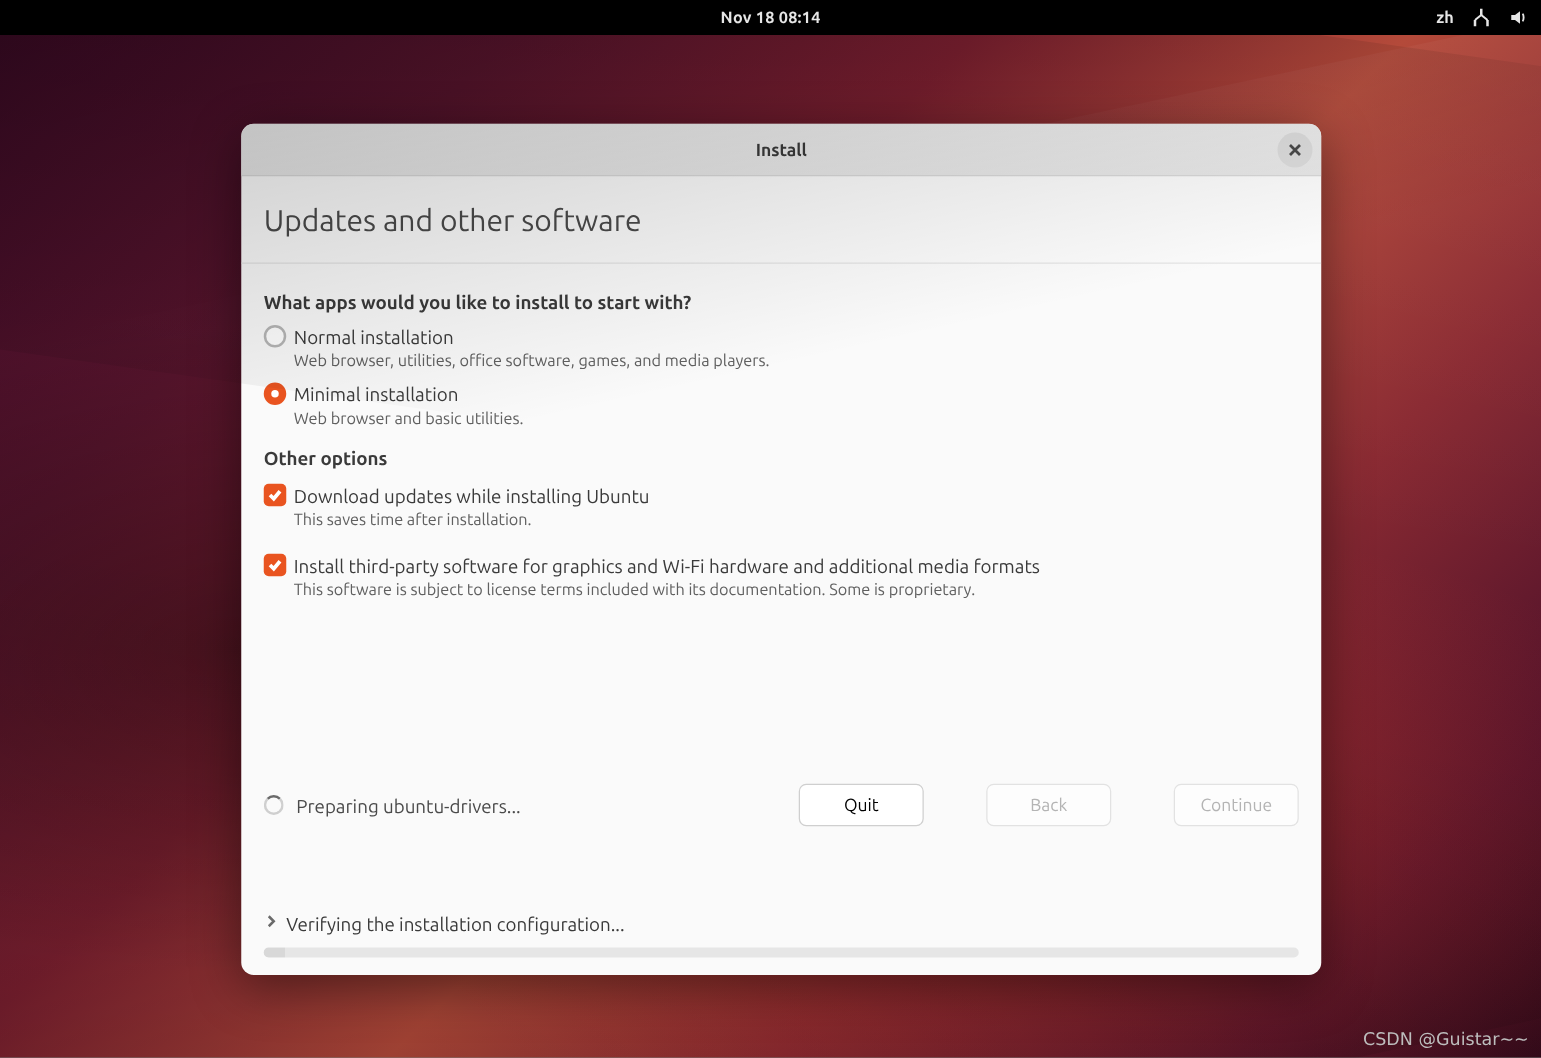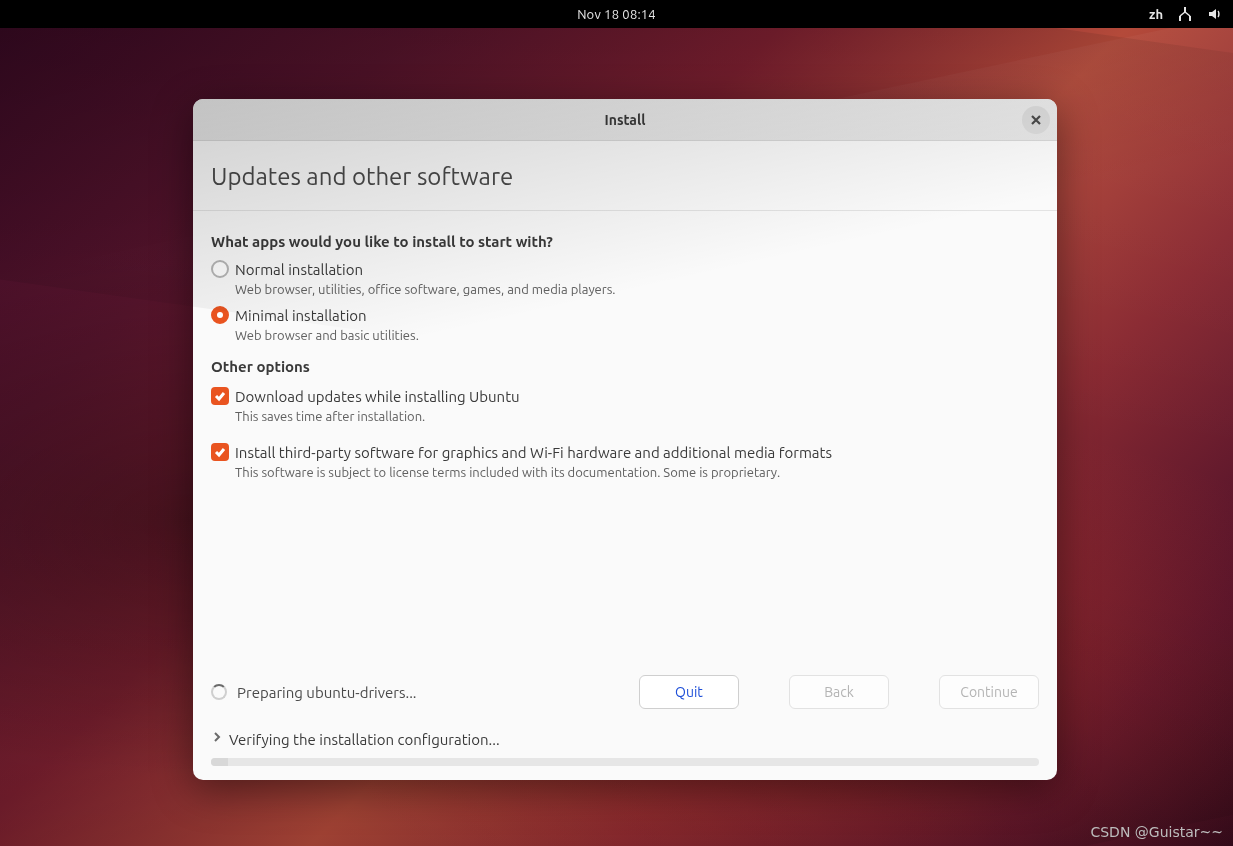--- a/index.html
+++ b/index.html
@@ -5,21 +5,21 @@
   * { box-sizing: border-box; margin: 0; padding: 0; }
   html, body { width: 1233px; height: 846px; overflow: hidden; font-family: "Ubuntu", "Noto Sans", "Segoe UI", Arial, sans-serif; }
   body { background: #000; }
 
   
   .topbar {
     position: absolute; top: 0; left: 0; right: 0; height: 28px;
     background: #000; color: #e6e6e6; font-size: 13px;
     display: flex; align-items: center; justify-content: center;
   }
-  .topbar .center { font-weight: 400; letter-spacing: 0.2px; }
+  .topbar .center { font-weight: 700; letter-spacing: 0.2px; }
   .topbar .right {
     position: absolute; right: 10px; top: 0; height: 28px;
     display: flex; align-items: center; gap: 14px; color: #e6e6e6; font-weight: bold;
   }
   .topbar .ime { font-size: 13px; }
   .net-icon svg, .vol-icon svg { width: 16px; height: 16px; fill: #e6e6e6; display:block; }
 
   
   .desktop {
     position: absolute; top: 28px; left: 0; right: 0; bottom: 0;
@@ -96,28 +96,28 @@
 
   .footer-row {
     display:flex; align-items:center; gap:10px; padding: 0 0 22px 0;
   }
   .status-left { display:flex; align-items:center; gap:10px; flex:1 1 auto; color:#4a4a4a; font-size:15px; }
   .spinner {
     width:16px; height:16px; border:2px solid #cfcfcf; border-top-color:#6a6a6a; border-radius:50%;
   }
   .btn {
     min-width: 100px; height: 34px; padding: 0 18px; border-radius: 6px;
-    border: 1px solid #cfcfcf; background:#ffffff; color:#1d4ed8; font-size:14px;
+    border: 1px solid #cfcfcf; background:#ffffff; color:#000000; font-size:14px;
     display:inline-flex; align-items:center; justify-content:center; cursor:pointer;
   }
   .btn.disabled { color:#b4b4b4; background:#fdfdfd; border-color:#e2e2e2; cursor:default;margin-left:40px; }
 
   .expand-row {
     display:flex; align-items:flex-start; gap:6px; font-size:15px; color:#3a3a3a;
-    padding: 0 0 10px 0; cursor:pointer;
+    padding: 0 0 10px 0; cursor:pointer;margin-top:48px;
   }
   .expand-row svg { width:12px; height:12px; stroke:#6a6a6a; stroke-width:2; fill:none; }
 
   .progress-track {
     height: 8px; background:#e6e6e6; border-radius:4px; margin: 0 0 14px 0; overflow:hidden;
   }
   .progress-fill { height:100%; width:2%; background:#d8d8d8; }
 
   
   .watermark {

